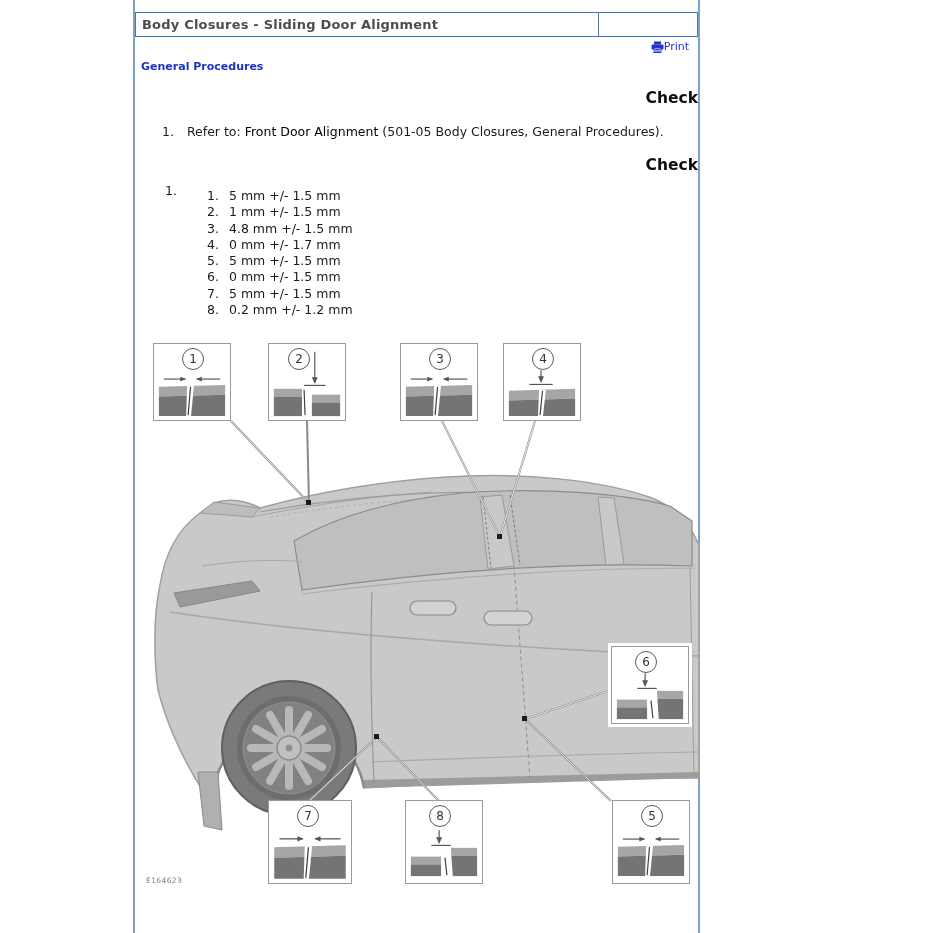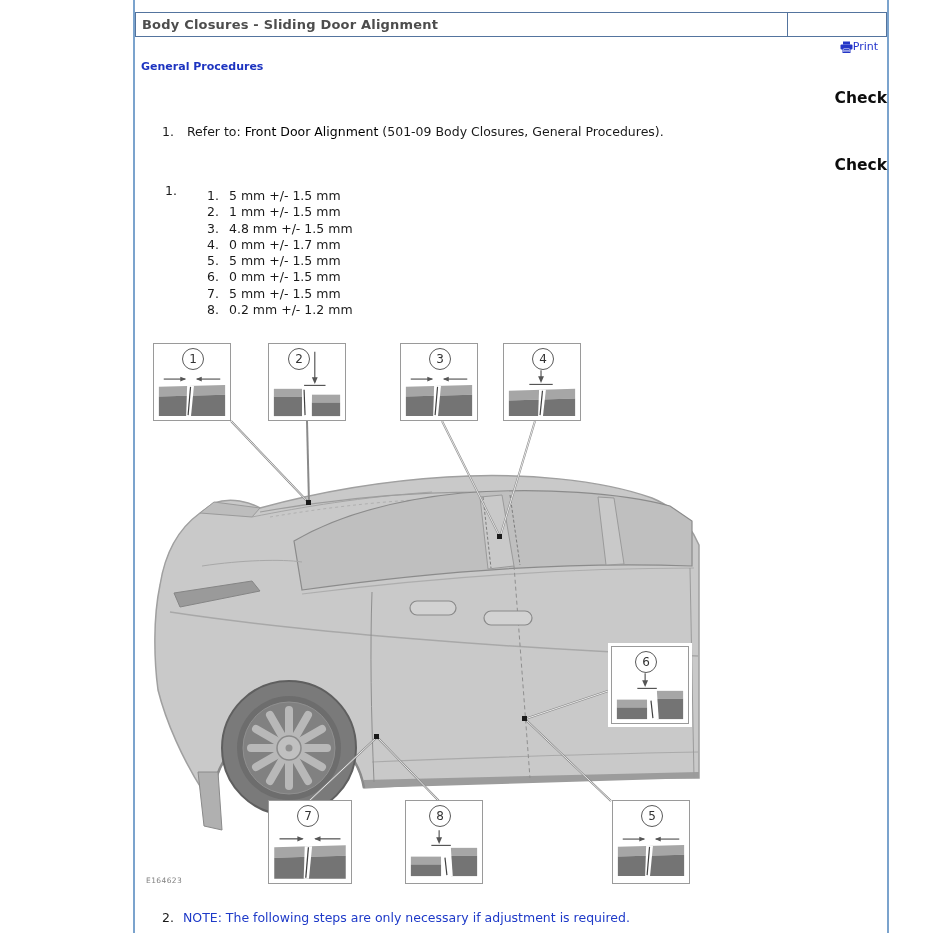--- a/index.html
+++ b/index.html
@@ -1,18 +1,18 @@
 <!DOCTYPE html>
 <html><head>
 <meta charset="utf-8">
 <style>
   html,body{margin:0;padding:0;width:933px;height:933px;background:#ffffff;overflow:hidden;
             font-family:"DejaVu Sans","Liberation Sans",sans-serif;}
   *{box-sizing:border-box;}
-  .page-frame{position:absolute;left:133px;top:0;width:756px;height:933px;
+  .page-frame{position:absolute;left:133px;top:0;width:567px;height:933px;
               border-left:2px solid #7ba3cd;border-right:2px solid #7ba3cd;background:#fff;}
   
   .header-table{position:absolute;left:0;top:12px;width:100%;height:25px;display:flex;
                 border:1px solid #54749e;background:#fff;}
   .header-title-cell{flex:1;border-right:1px solid #54749e;display:flex;align-items:center;
                      padding:0 6px;font-size:13px;font-weight:bold;color:#4d4d4d;letter-spacing:0.2px;}
   .header-empty-cell{width:98px;}
   
   .print-link{position:absolute;top:40px;right:9px;display:flex;align-items:center;gap:0;
               color:#2233cc;font-size:11px;cursor:pointer;}
@@ -69,21 +69,21 @@
     <span>Print</span>
   </div>
 
   <div class="section-heading">General Procedures</div>
 
   <div class="check-heading check-1">Check</div>
   <div class="refer-line">
     <span class="num">1.</span>
     <span>Refer to:</span>
     <span class="link">Front Door Alignment</span>
-    <span>(501-09 Body Closures, General Procedures).</span>
+    <span>(501-05 Body Closures, General Procedures).</span>
   </div>
 
   <div class="check-heading check-2">Check</div>
   <div class="outer-num">1.</div>
   <div class="measure-list">
     <div class="measure-row">
         <span class="m-num">1.</span>
         <span>5 mm +/- 1.5 mm</span>
       </div>
     <div class="measure-row">
@@ -306,17 +306,14 @@
       <polygon points="43,36 49,33.5 49,38.5" fill="#555"></polygon>
       <polygon points="5,44 73,42 73,52 5,54" fill="#a6a6a6"></polygon>
       <polygon points="5,54 73,52 73,74 5,74" fill="#747474"></polygon>
       <polygon points="34,43 41,43 38,74 33,74" fill="#ffffff"></polygon>
       <line x1="37.5" y1="44" x2="35" y2="73" stroke="#3f3f3f" stroke-width="1.2"></line>
     </svg>
   </div>
 
   <div class="figure-code">E164623</div>
 
-  <div class="note-line">
-    <span class="num">2.</span><span class="note-text">NOTE: The following steps are only necessary if adjustment is required.</span>
-  </div>
 
 </div>
 
 </body></html>

